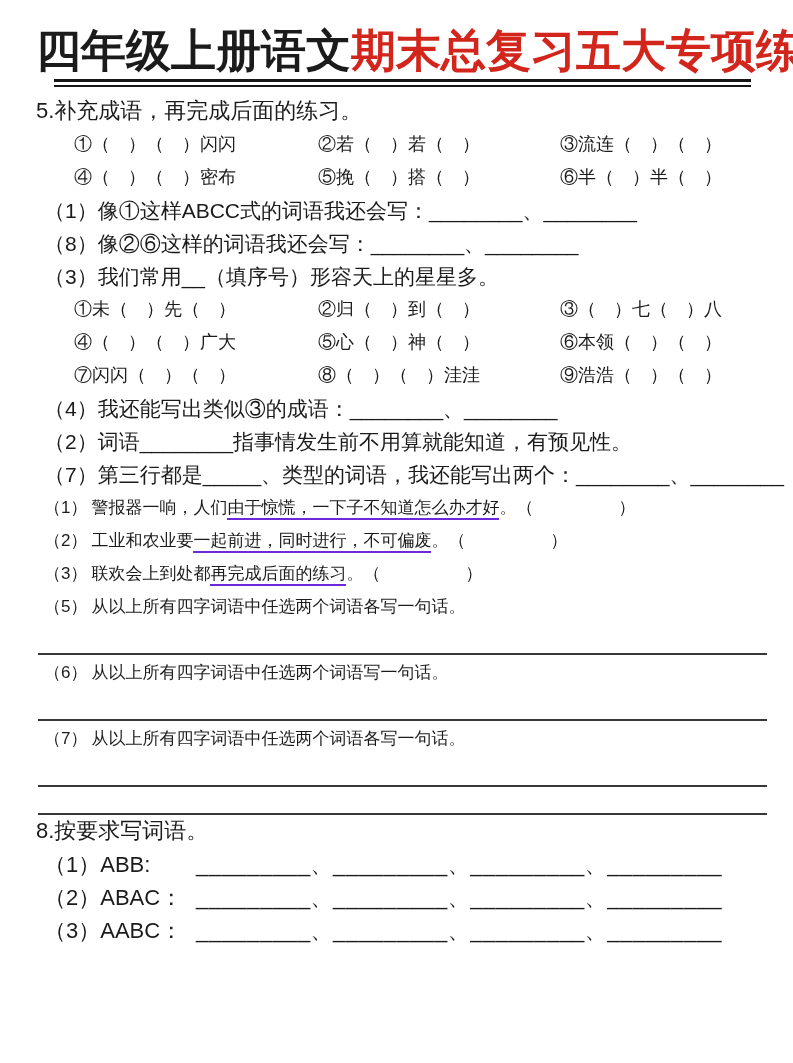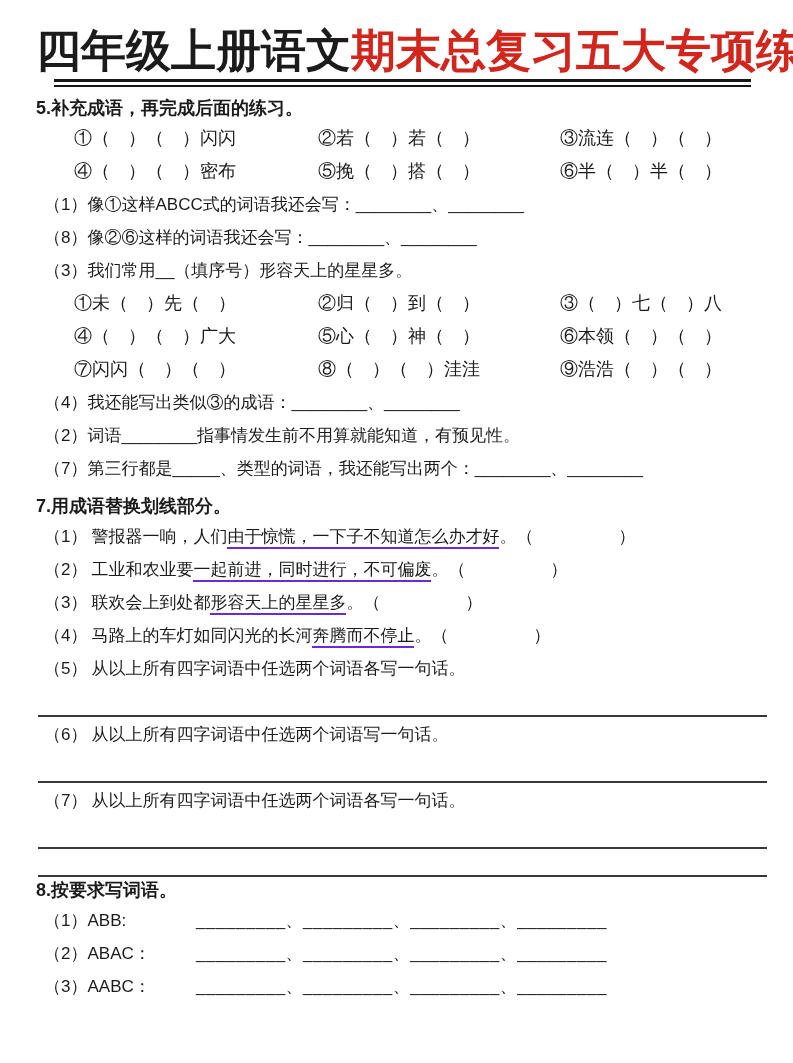--- a/index.html
+++ b/index.html
@@ -26,39 +26,39 @@
   .title .red { color: #d2251c; }
   .title-rule {
     height: 3px;
     border-top: 3px solid #161616;
     border-bottom: 2px solid #161616;
     margin: 3px 18px 0 18px;
   }
 
   
   .section-heading {
-    font-size: 18px;
-    font-weight: bold;
+    font-size: 22px;
+    font-weight: normal;
     margin: 9px 0 2px 0;
     white-space: nowrap;
   }
 
   
   .idiom-grid {
     margin-left: 38px;
     display: grid;
     grid-template-columns: 244px 242px auto;
     font-size: 18px;
     line-height: 33px;
   }
   .idiom-cell { white-space: nowrap; }
 
   
   .sub-item {
-    font-size: 17px;
+    font-size: 21px;
     line-height: 33px;
     margin-left: 8px;
     white-space: nowrap;
   }
 
   
   .q {
     font-size: 17px;
     line-height: 33px;
     margin-left: 8px;
@@ -75,21 +75,21 @@
     border-bottom: 2px solid #383838;
     height: 0;
     margin: 30px 2px 0 2px;
   }
   .write-line.gap2 { margin-top: 26px; }
   .after-line { margin-top: 1px; }
 
   
   .s8-row {
     display: flex;
-    font-size: 17px;
+    font-size: 22px;
     line-height: 33px;
     margin-left: 8px;
     white-space: nowrap;
   }
   .s8-label { flex: 0 0 152px; }
   .s8-blanks { letter-spacing: 0.5px; }
 </style>
 </head>
 <body>
 
@@ -128,33 +128,29 @@
       <span class="idiom-cell">⑦闪闪（　）（　）</span>
       <span class="idiom-cell">⑧（　）（　）洼洼</span>
       <span class="idiom-cell">⑨浩浩（　）（　）</span>
     </div>
     <div class="sub-item">（4）我还能写出类似③的成语：________、________</div>
     <div class="sub-item">（2）词语________指事情发生前不用算就能知道，有预见性。</div>
     <div class="sub-item">（7）第三行都是_____、类型的词语，我还能写出两个：________、________</div>
   </div>
 
   <div>
-    <div class="section-heading">7.用成语替换划线部分。</div>
 
     <div class="q">
       <span class="num">（1）</span><span>警报器一响，人们</span><span class="u">由于惊慌，一下子不知道怎么办才好</span><span>。（　　　　　）</span>
     </div>
     <div class="q">
       <span class="num">（2）</span><span>工业和农业要</span><span class="u">一起前进，同时进行，不可偏废</span><span>。（　　　　　）</span>
     </div>
     <div class="q">
-      <span class="num">（3）</span><span>联欢会上到处都</span><span class="u">形容天上的星星多</span><span>。（　　　　　）</span>
-    </div>
-    <div class="q">
-      <span class="num">（4）</span><span>马路上的车灯如同闪光的长河</span><span class="u">奔腾而不停止</span><span>。（　　　　　）</span>
+      <span class="num">（3）</span><span>联欢会上到处都</span><span class="u">再完成后面的练习</span><span>。（　　　　　）</span>
     </div>
 
     <div class="q">
       <span class="num">（5）</span><span>从以上所有四字词语中任选两个词语各写一句话。</span>
     </div>
     <div class="write-line"></div>
 
     <div class="q after-line">
       <span class="num">（6）</span><span>从以上所有四字词语中任选两个词语写一句话。</span>
     </div>

